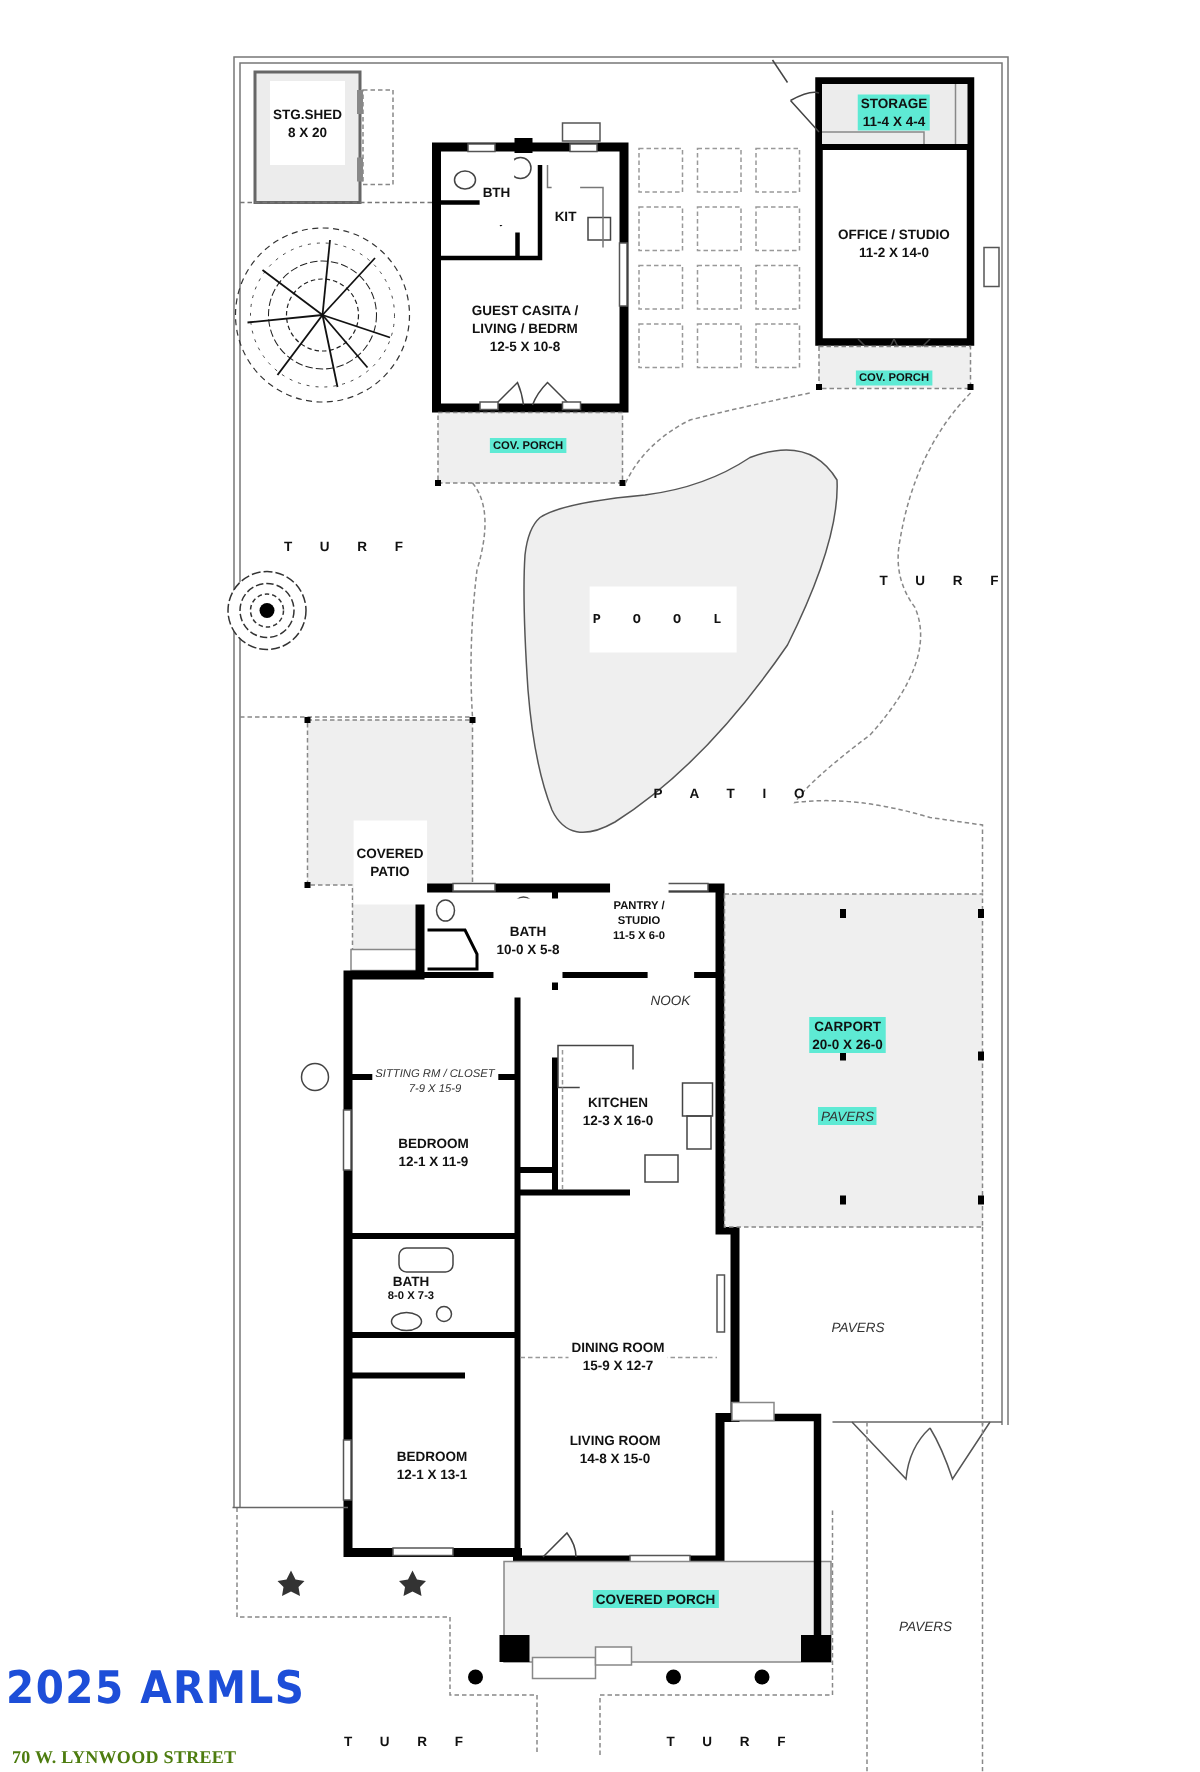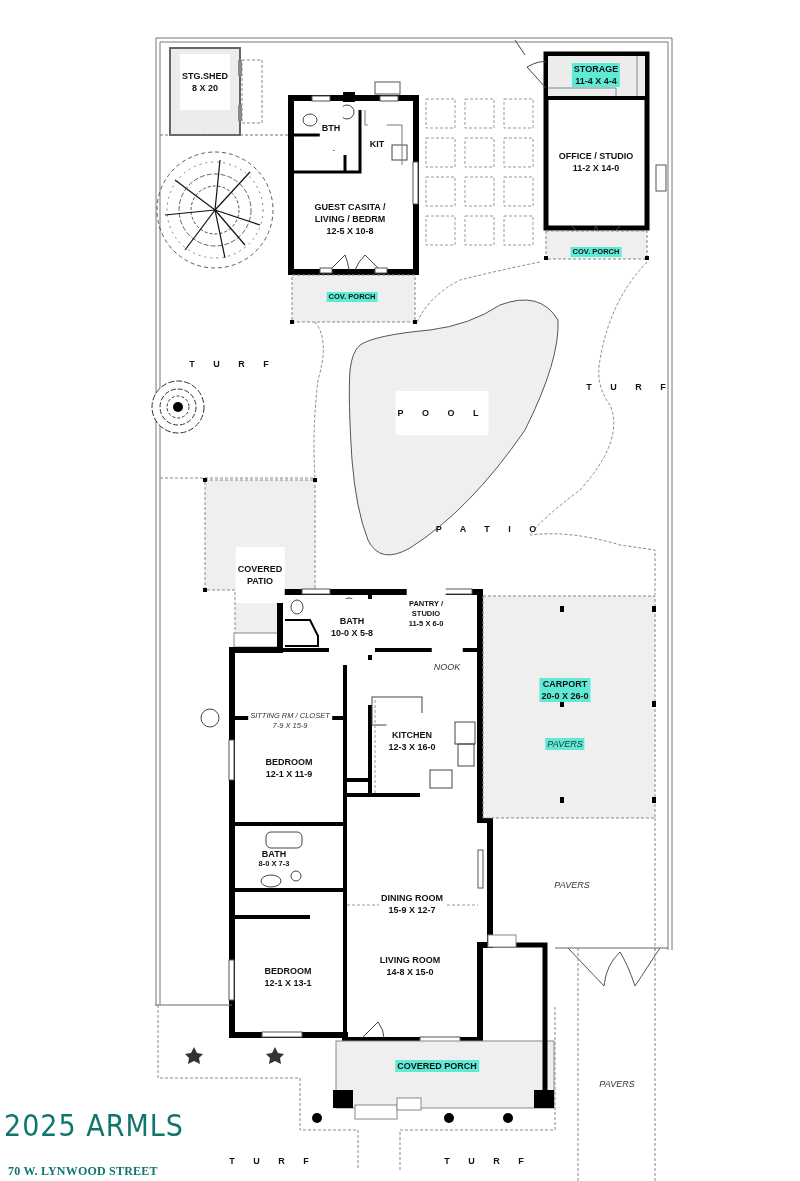--- a/index.html
+++ b/index.html
@@ -5,22 +5,22 @@
   * { box-sizing: border-box; margin: 0; padding: 0; }
   html, body { width: 800px; height: 1181px; background: #ffffff; overflow: hidden; }
   body { position: relative; font-family: "Liberation Sans", sans-serif; color: #111; }
   #plan { position: absolute; left: 0; top: 0; width: 800px; height: 1181px; }
   .lbl { position: absolute; text-align: center; font-weight: bold; font-size: 9px; line-height: 12px; color: #111; background: transparent; white-space: nowrap; transform: translate(-50%, -50%); }
   .lbl.bg { background: #ffffff; padding: 16px 2px; }
   .lbl.grey { background: #5eead4; padding: 0 2px; }
   .lbl.italic { font-style: italic; font-weight: normal; color: #333; }
   .lbl.spaced { letter-spacing: 8px; font-size: 9px; }
   .lbl.small { font-size: 7.5px; line-height: 10px; }
-  .brand { position: absolute; left: 4px; top: 1108px; font-family: "DejaVu Sans", sans-serif; font-weight: 400; font-size: 30px; letter-spacing: 1px; color: #0f766e; -webkit-text-stroke: 0px; font-stretch: condensed; }
-  .street { position: absolute; left: 8px; top: 1164px; font-family: "Liberation Serif", serif; font-weight: bold; font-size: 12px; letter-spacing: 0.2px; color: #0f766e; }
+  .brand { position: absolute; left: 4px; top: 1108px; font-family: "DejaVu Sans", sans-serif; font-weight: 700; font-size: 30px; letter-spacing: 1px; color: #1d4ed8; -webkit-text-stroke: 0px; font-stretch: condensed; }
+  .street { position: absolute; left: 8px; top: 1164px; font-family: "Liberation Serif", serif; font-weight: bold; font-size: 12px; letter-spacing: 0.2px; color: #4d7c0f; }
 </style>
 </head>
 <body>
 
 <svg id="plan" viewBox="0 0 800 1181" xmlns="http://www.w3.org/2000/svg">
 
   <g fill="none" stroke="#777" stroke-width="1">
     <polyline points="156,1005 156,38 672,38 672,950"></polyline>
     <polyline points="160,1005 160,42 668,42 668,950"></polyline>
   </g>
@@ -231,21 +231,21 @@
   <div>11-4 X 4-4</div>
 </div>
 <div class="lbl bg" style="left:596px;top:162px;">
   <div>OFFICE / STUDIO</div>
   <div>11-2  X  14-0</div>
 </div>
 <div class="lbl grey small" style="left:596px;top:252px;">COV. PORCH</div>
 
 <div class="lbl spaced" style="left:233px;top:364px;">T U R F</div>
 <div class="lbl spaced" style="left:630px;top:387px;">T U R F</div>
-<div class="lbl spaced bg" style="left:442px;top:413px;">P O O L</div>
+<div class="lbl spaced bg" style="left:442px;top:413px;font-family:Liberation Mono, monospace;">P O O L</div>
 <div class="lbl spaced" style="left:490px;top:529px;">P A T I O</div>
 <div class="lbl bg" style="left:260px;top:535px;margin-top:40px;">
   <div>COVERED</div>
   <div>PATIO</div>
 </div>
 
 <div class="lbl grey" style="left:565px;top:690px;">
   <div>CARPORT</div>
   <div>20-0 X 26-0</div>
 </div>

